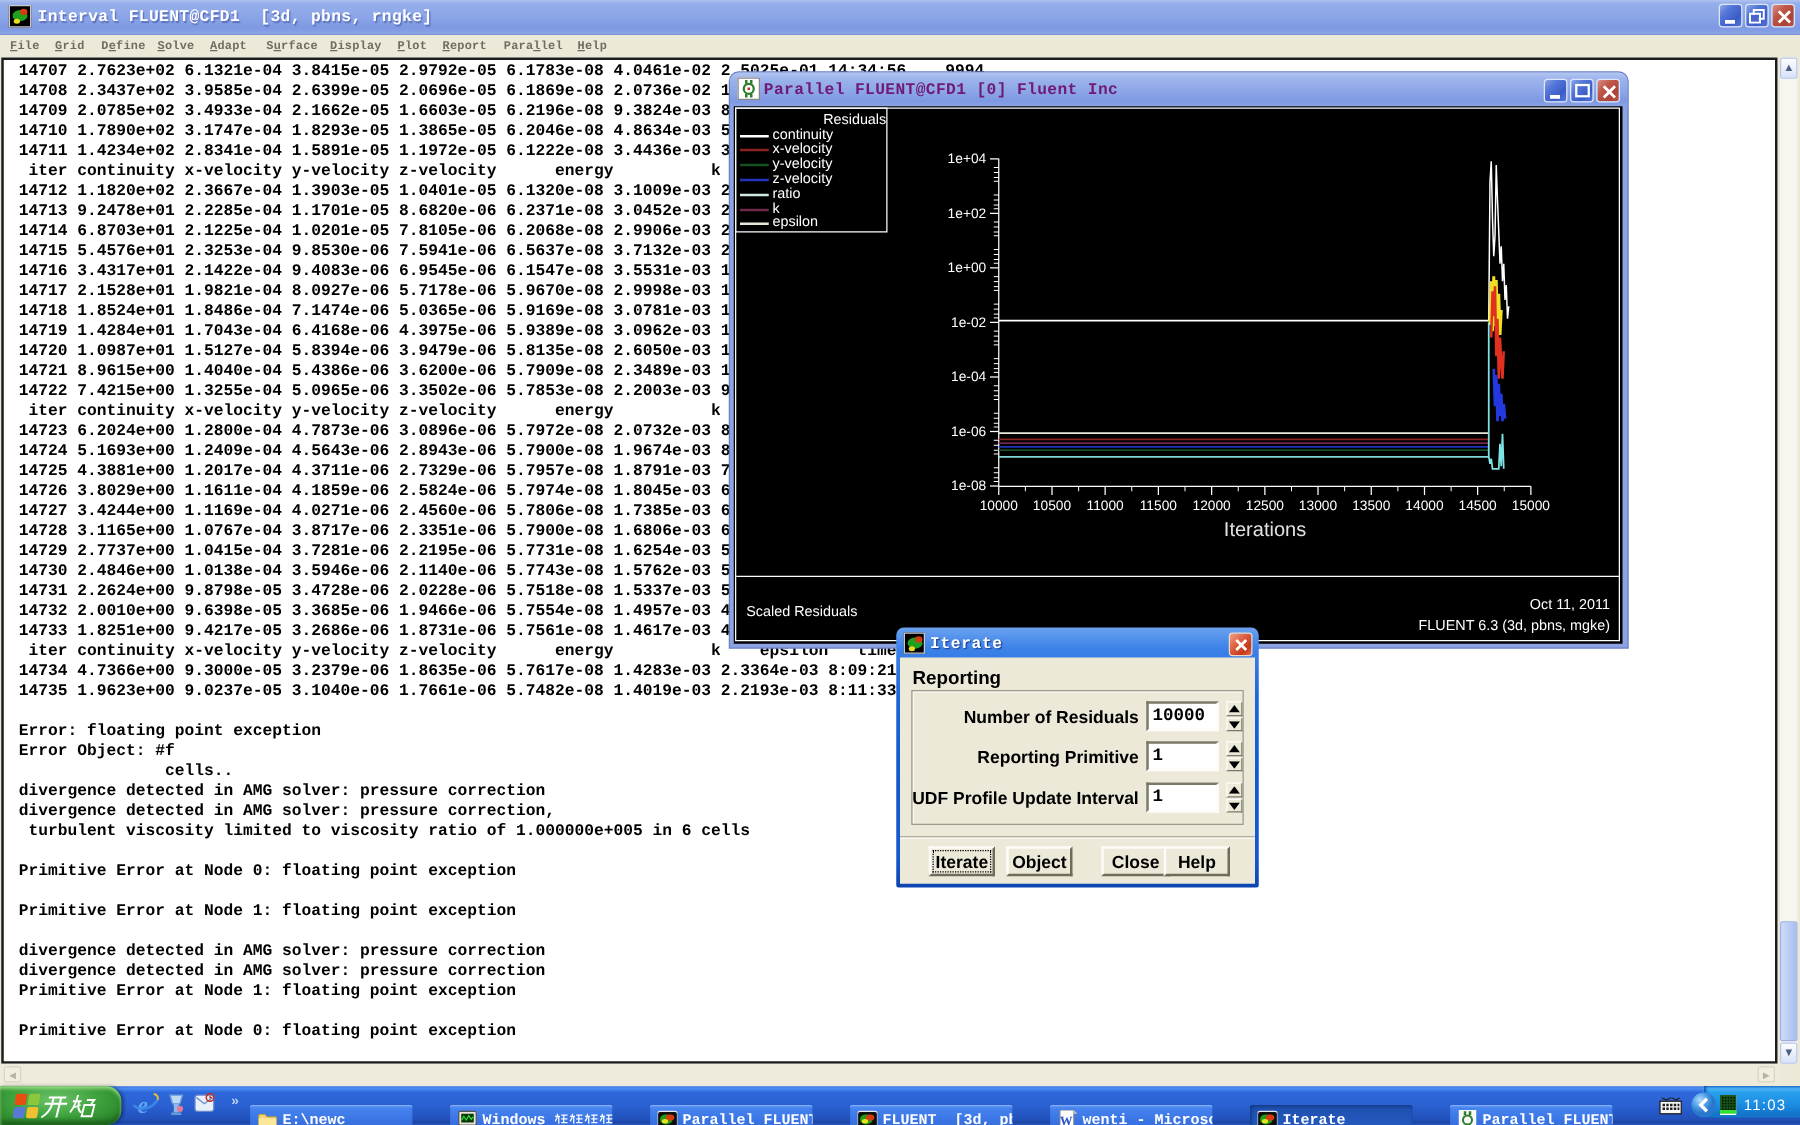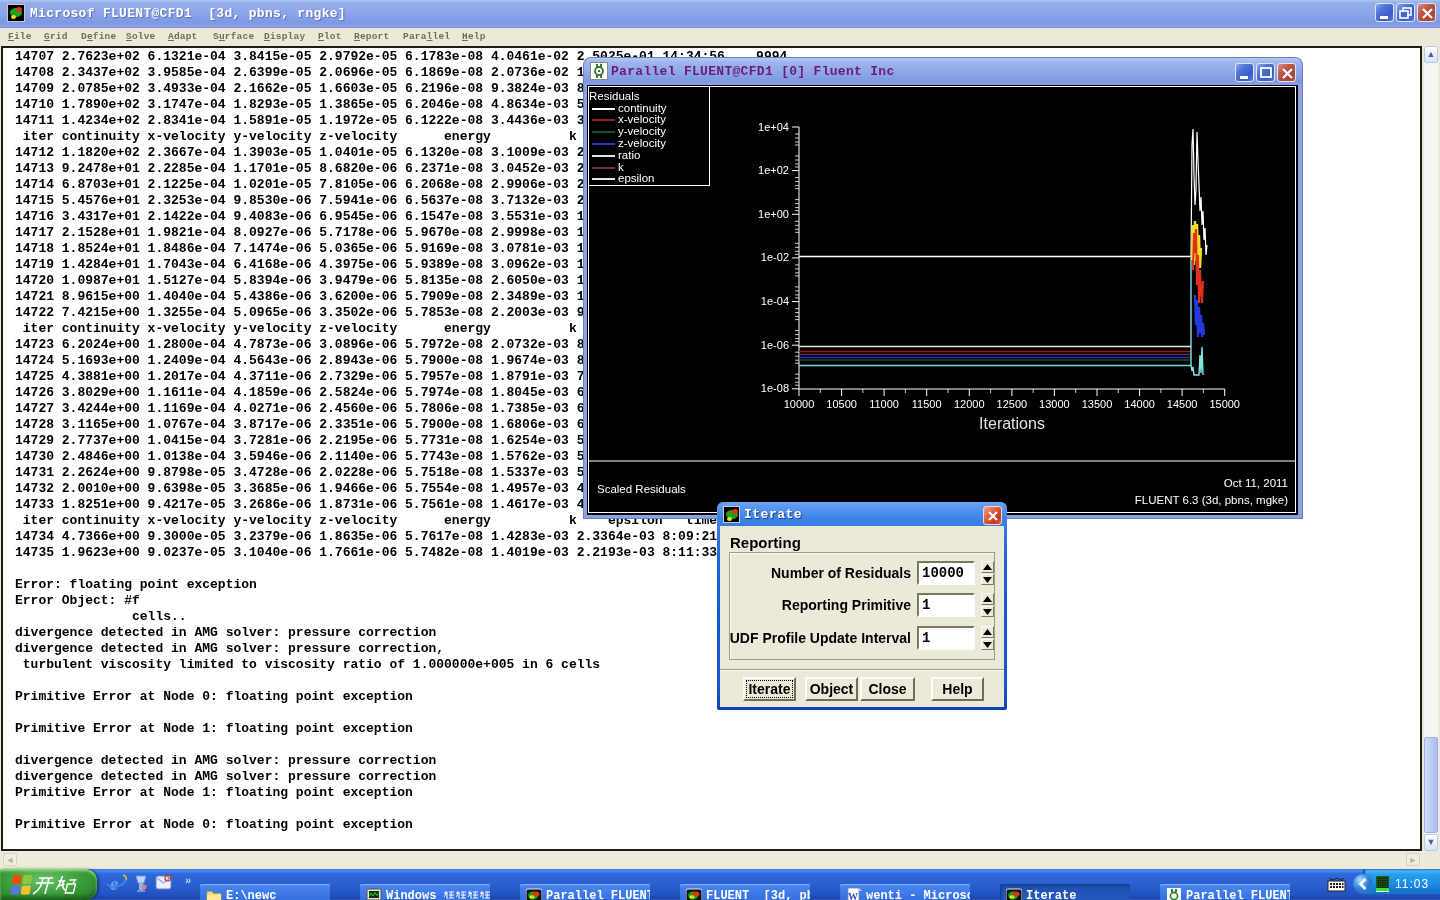--- a/index.html
+++ b/index.html
@@ -28,21 +28,21 @@
 .hbtn{position:absolute;top:2px;width:14px;height:13px;background:#f1eee1;border:1px solid #d8d4c2;border-radius:2px;color:#b8b4a0;text-align:center;font:bold 9px/12px "Liberation Sans",sans-serif}
 
 #gwin{position:absolute;left:584px;top:58px;width:718px;height:460px;border-radius:7px 7px 0 0;
  background:#8CA2E2;box-shadow:0 0 0 1px #6b7fc4}
 #gtitle{position:absolute;left:0;top:0;width:718px;height:27px;border-radius:7px 7px 0 0;
  background:linear-gradient(180deg,#b4c7f2 0%,#9db4ec 18%,#8CA6E8 55%,#7e99e2 85%,#8BA3E4 100%)}
 #gwin .ttext{position:absolute;left:27px;top:6px;color:#701a75;font:bold 13px/16px "Liberation Mono",monospace;letter-spacing:0.3px;white-space:pre}
 #gplot{position:absolute;left:3px;top:27px;width:711px;height:430px;background:#000}
 #gborder{position:absolute;left:1px;top:1px;width:708px;height:427px;border:1px solid #fff}
 #legend{position:absolute;left:1px;top:1px;width:122px;height:100px;border:1px solid #fff;color:#fff;font:11.5px "Liberation Sans",sans-serif}
-#legend .lt{position:absolute;left:0;width:100%;text-align:left;top:3px}
+#legend .lt{position:absolute;left:0;width:100%;text-align:right;top:3px}
 .lrow{position:absolute;left:3px;height:12px}
 .lrow .sw{position:absolute;left:0;top:5px;width:23px;height:2px}
 .lrow .lb{position:absolute;left:26px;top:-1px;white-space:nowrap}
 
 #dlg{position:absolute;left:717px;top:502px;width:290px;height:208px;border-radius:6px 6px 2px 2px;
  background:linear-gradient(180deg,#6aa2f0 0%,#3c82e8 8%,#1c64d8 28%,#1258ce 60%,#1459d0 88%,#0c44b0 100%)}
 #dlgbody{position:absolute;left:3px;top:24px;width:284px;height:181px;background:#ece9d8}
 #dlg .ttext{position:absolute;left:27px;top:5px;color:#fff;font:bold 13px/16px "Liberation Mono",monospace;letter-spacing:0.5px;text-shadow:1px 1px 1px #1a3a8a}
 .xbtn{position:absolute;width:19px;height:19px;border-radius:3px;border:1px solid #f0d8c8;
  background:linear-gradient(135deg,#f0a088 0%,#e06848 35%,#c43818 75%,#e06848 100%)}
@@ -74,21 +74,21 @@
 #clock{position:absolute;left:32px;top:9px;color:#fff;font:12px/13px "Liberation Sans",sans-serif;letter-spacing:1px}
 </style></head>
 <body>
 
 <div id="titlebar">
  <div class="wicon" style="left:7px;top:4px">
       <div class="g1"></div>
       <div class="g2"></div>
       <div class="g3"></div>
     </div>
- <div class="ttext">Microsof FLUENT@CFD1  [3d, pbns, rngke]</div>
+ <div class="ttext">Interval FLUENT@CFD1  [3d, pbns, rngke]</div>
  <div class="capbtns" style="right:4px;top:3px">
   <div class="cbtn">
         <svg width="19" height="19">
           <rect x="4" y="12" width="8" height="3" fill="#fff"></rect>
         </svg>
       </div>
   <div class="cbtn">
         <svg width="19" height="19">
           <rect x="6" y="4" width="8" height="7" fill="none" stroke="#fff" stroke-width="1.6"></rect>
           <rect x="3" y="7" width="8" height="7" fill="none" stroke="#fff" stroke-width="1.6"></rect>
@@ -404,21 +404,21 @@
           <path d="M4.5 0 L9 6 L0 6 Z" fill="#000"></path>
         </svg>
     <div style="top:12.5px"></div>
         <svg style="top:16px" width="9" height="6">
           <path d="M4.5 6 L9 0 L0 0 Z" fill="#000"></path>
         </svg>
   </div>
   <div style="position:absolute;left:0;top:143px;width:284px;height:2px;border-top:1px solid #9c9a8a;border-bottom:1px solid #fdfcf8"></div>
   <div class="dbtn" style="left:23px;width:53px;outline:1px dotted #000;outline-offset:-4px">Iterate</div>
   <div class="dbtn" style="left:85px;width:53px">Object</div>
-  <div class="dbtn" style="left:140px;width:55px">Close</div>
+  <div class="dbtn" style="left:161px;width:55px">Close</div>
   <div class="dbtn" style="left:211px;width:53px">Help</div>
  </div>
 </div>
 
 <div id="taskbar">
  <div id="startbtn">
   <svg width="97" height="31" style="position:absolute;left:0;top:0">
    <g transform="translate(11,5) skewX(-8)">
     <rect x="2" y="1" width="9" height="9" rx="1.5" fill="#e84e10"></rect>
     <rect x="12.5" y="1" width="9" height="9" rx="1.5" fill="#8cc83c"></rect>

